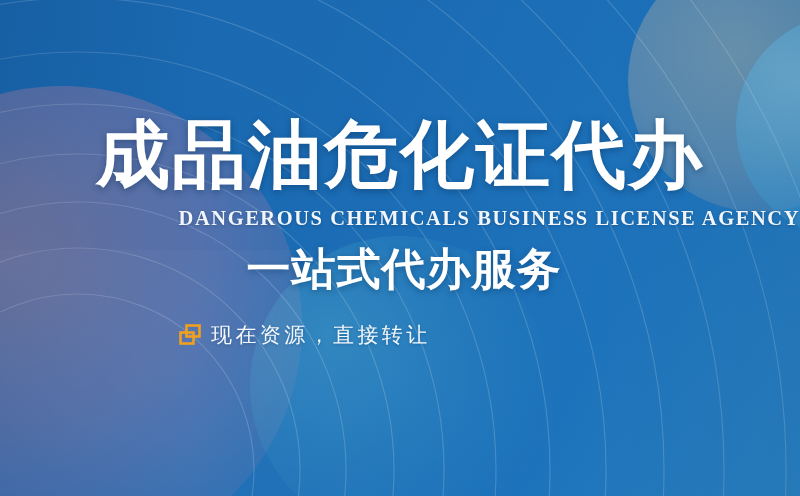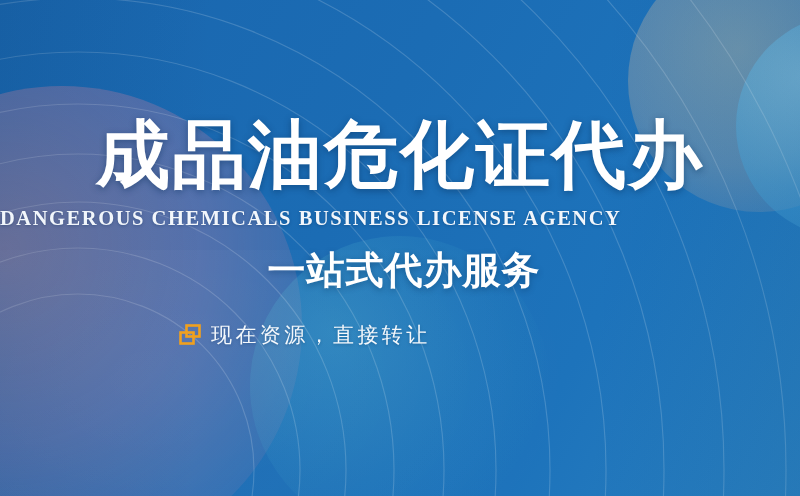--- a/index.html
+++ b/index.html
@@ -114,39 +114,39 @@
     letter-spacing: 2px;
     color: #ffffff;
     text-shadow: 0 2px 7px rgba(6,44,86,0.45);
     white-space: nowrap;
   }
 
   .title-en {
     position: absolute;
     left: 0; right: 0;
     top: 206px;
-    text-align: left;
+    text-align: right;
     font-family: "Liberation Serif", "DejaVu Serif", serif;
     font-weight: 700;
     font-size: 20.5px;
     line-height: 24px;
     letter-spacing: 1.55px;
     color: #f2f6fb;
     white-space: nowrap;
     text-shadow: 0 1px 3px rgba(6,44,86,0.35);
   }
 
   .subtitle-cn {
     position: absolute;
     left: 0; right: 0;
     top: 246px;
     text-align: center;
     font-family: Liberation Serif, serif;
     font-weight: 700;
-    font-size: 38px;
+    font-size: 44px;
     line-height: 48px;
     letter-spacing: 1px;
     color: #ffffff;
     text-shadow: 0 2px 6px rgba(6,44,86,0.40);
     white-space: nowrap;
     padding-left: 8px;
   }
 
   .bullet-list {
     position: absolute;

